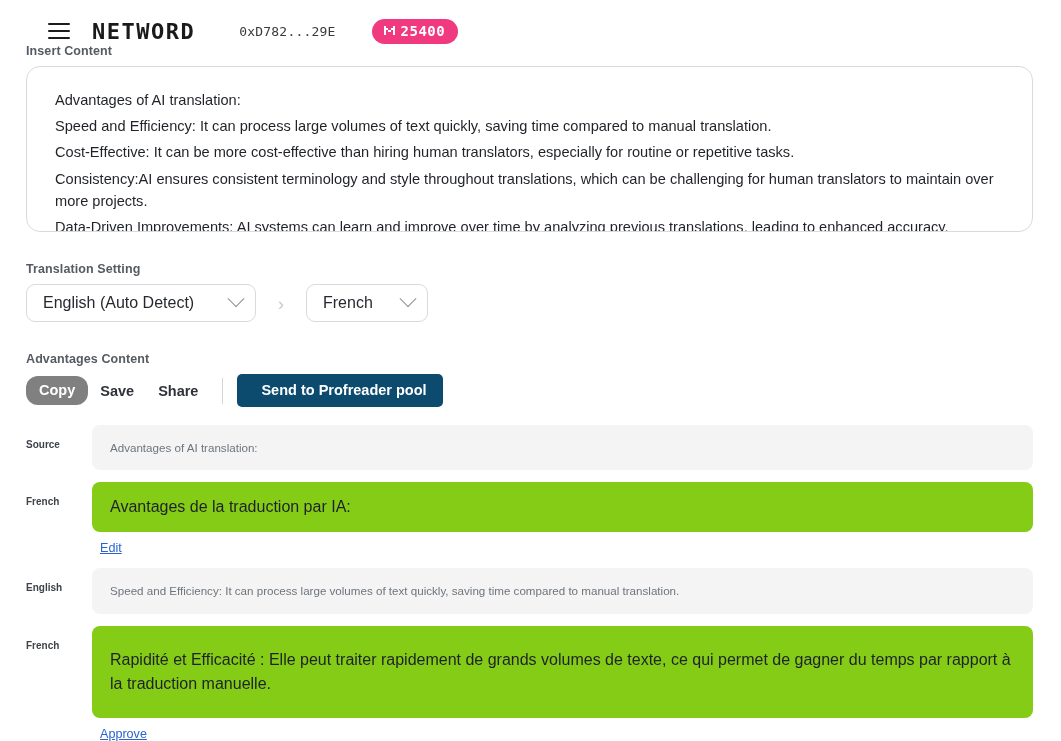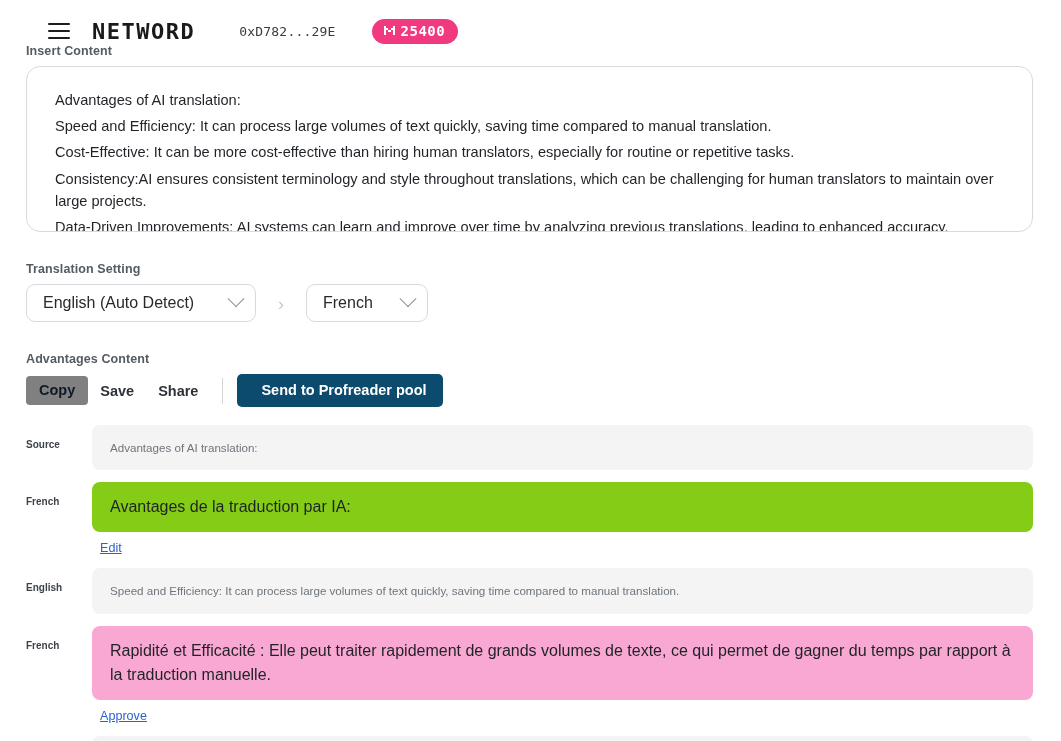--- a/index.html
+++ b/index.html
@@ -110,22 +110,22 @@
   .arrow-sep {
     width: 50px; text-align: center;
     color: #c9ccd1; font-size: 19px; line-height: 1;
     user-select: none;
   }
 
   
   .translated-wrap { margin-top: 30px; }
   .toolbar { display: flex; align-items: center; margin-left: 26px; }
   .btn-copy {
-    background: #808080; color: #0f172a;
-    border: none; border-radius: 4px;
+    background: #808080; color: #ffffff;
+    border: none; border-radius: 12px;
     font-size: 14.5px; font-weight: 700;
     padding: 6px 13px 7px 13px;
     cursor: pointer;
     font-family: "Liberation Sans", sans-serif;
   }
   .btn-plain {
     background: transparent; border: none;
     color: #2e3238; font-size: 14.5px; font-weight: 700;
     padding: 6px 12px; cursor: pointer;
     font-family: "Liberation Sans", sans-serif;
@@ -162,25 +162,25 @@
     padding: 14px 18px;
   }
   .bubble.target-green {
     background: #84cc16;
     color: #1f2227;
     font-size: 16px;
     line-height: 1.5;
     padding: 13px 18px;
   }
   .bubble.target-yellow {
-    background: #f9a8d4;
+    background: #84cc16;
     color: #1f2227;
     font-size: 16px;
     line-height: 1.5;
-    padding: 13px 18px;
+    padding: 22px 18px;
   }
   .row-action {
     margin: 6px 0 0 8px;
   }
   .row-action a {
     color: #2a63d0;
     font-size: 12.6px;
     font-weight: 400;
     text-decoration: underline;
     cursor: pointer;
@@ -212,21 +212,21 @@
       </span>
       <span>25400</span>
     </div>
   </div>
 
   <div class="section-label">Insert Content</div>
   <div class="insert-box">
     <p>Advantages of AI translation:</p>
     <p>Speed and Efficiency: It can process large volumes of text quickly, saving time compared to manual translation.</p>
     <p>Cost-Effective: It can be more cost-effective than hiring human translators, especially for routine or repetitive tasks.</p>
-    <p>Consistency:AI ensures consistent terminology and style throughout translations, which can be challenging for human translators to maintain over large projects.</p>
+    <p>Consistency:AI ensures consistent terminology and style throughout translations, which can be challenging for human translators to maintain over more projects.</p>
     <p>Data-Driven Improvements: AI systems can learn and improve over time by analyzing previous translations, leading to enhanced accuracy.</p>
   </div>
 
   <div class="trans-setting-wrap">
     <div class="section-label">Translation Setting</div>
     <div class="select-row">
       <div class="select-box select-src">
         <span>English (Auto Detect)</span>
         <span class="chev"></span>
       </div>

